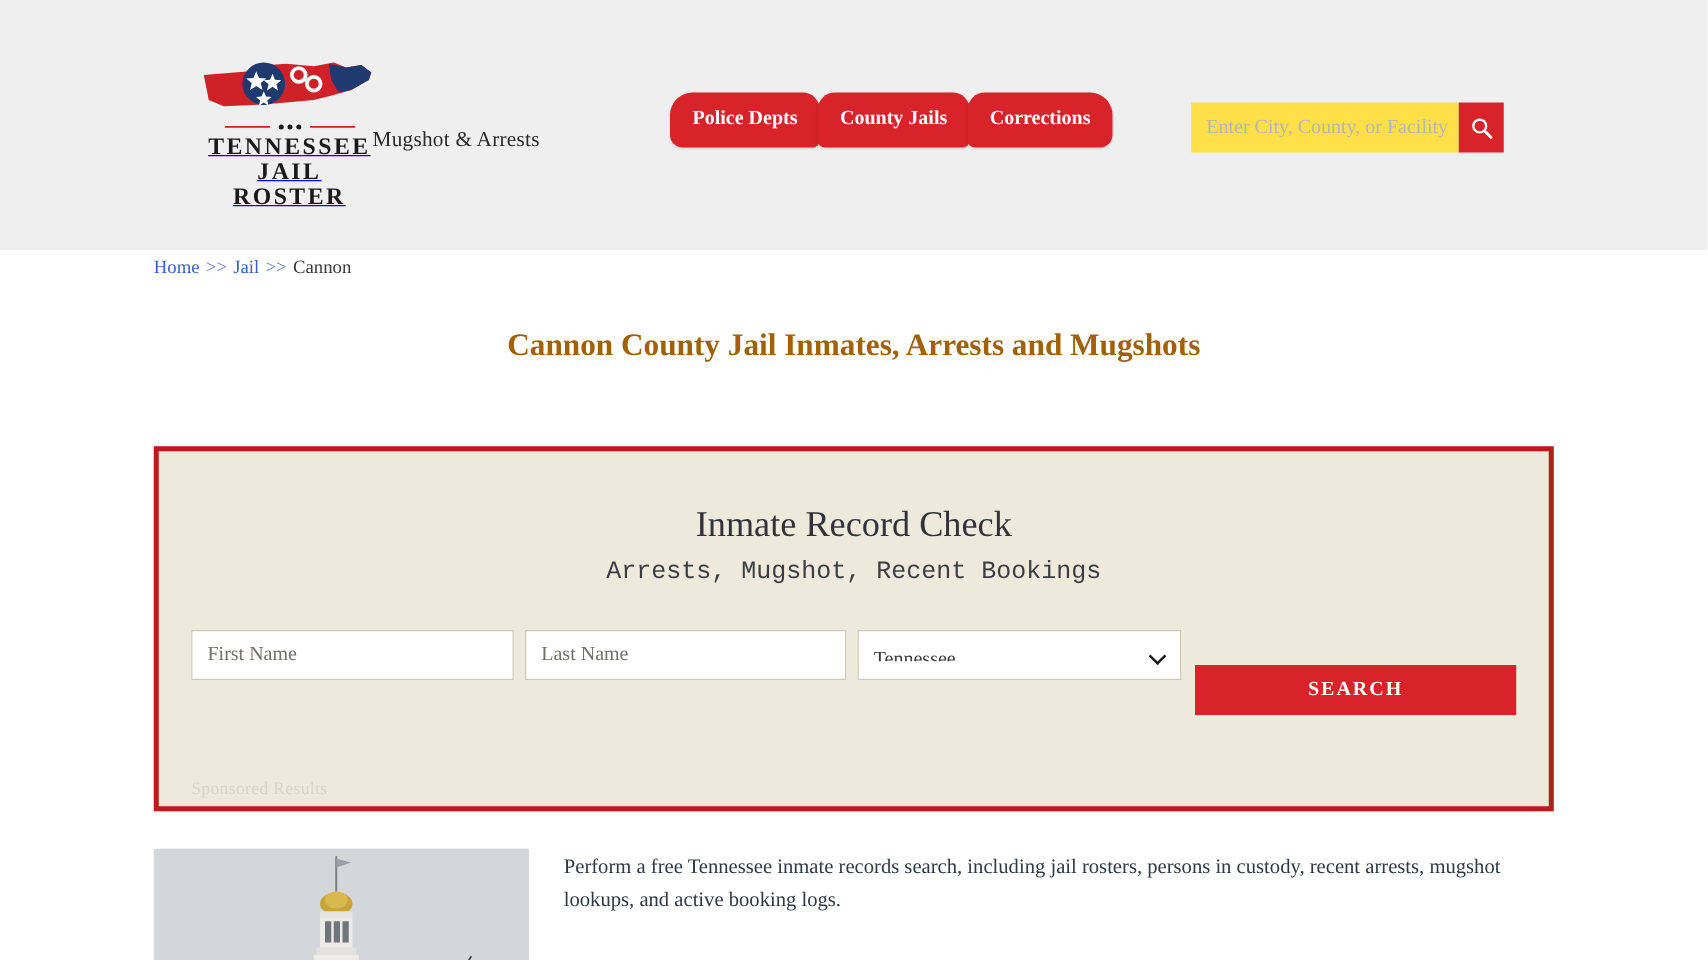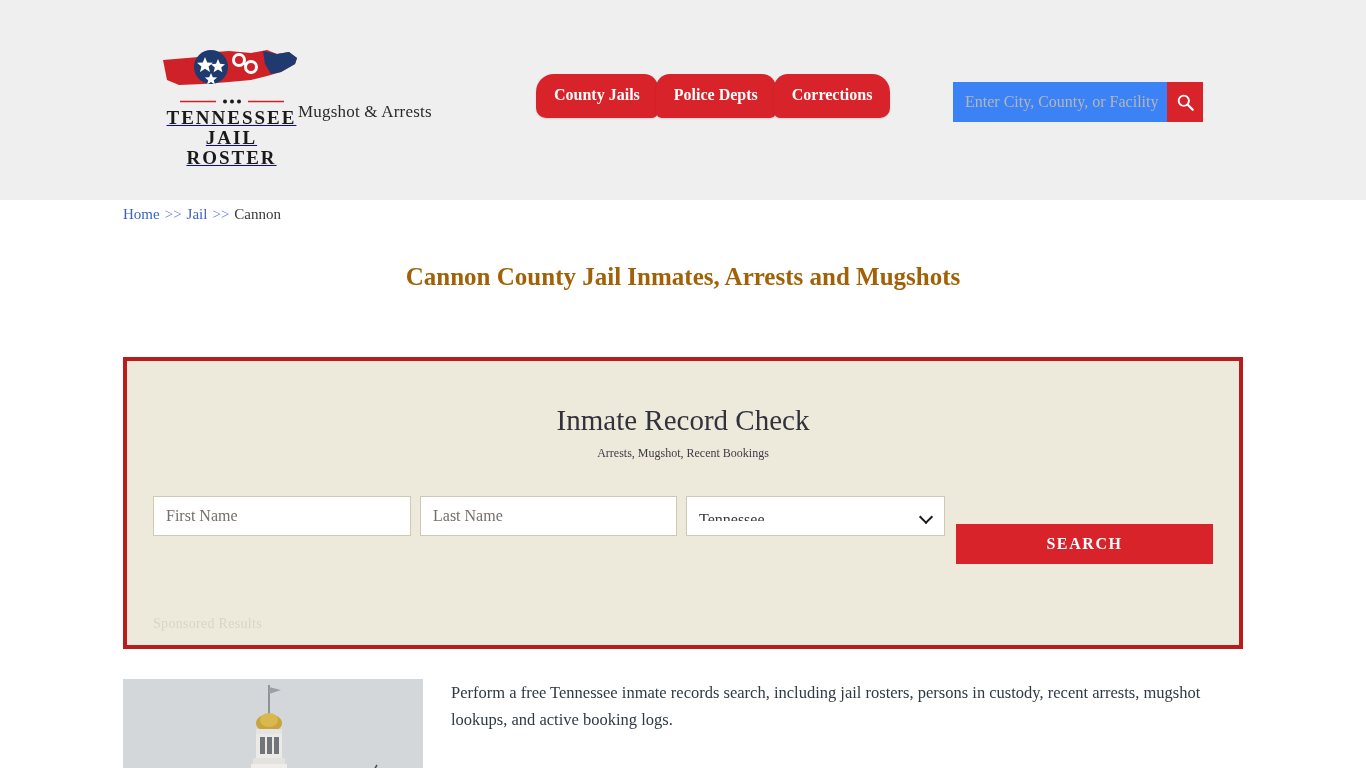--- a/index.html
+++ b/index.html
@@ -93,21 +93,21 @@
     left: 830px;
     top: 82px;
     display: flex;
     width: 250px;
     height: 40px;
   }
   .header-search input {
     flex: 1 1 auto;
     border: none;
     outline: none;
-    background: #3b82f6;
+    background: #fde047;
     font-size: 16px;
     color: #2b2b2b;
     padding: 0 8px 0 12px;
     font-family: "Liberation Serif", "DejaVu Serif", serif;
     min-width: 0;
   }
   .header-search input::placeholder { color: #b5b5b5; }
   .search-submit {
     width: 36px; height: 40px;
     background: #d8232a;
@@ -153,23 +153,24 @@
   .panel-title {
     text-align: center;
     font-size: 29px;
     color: #32323c;
     font-weight: normal;
     margin: 18px 0 0 0;
     line-height: 1.1;
   }
   .panel-sub {
     text-align: center;
-    font-size: 12px;
+    font-size: 20px;
     color: #3c3c46;
     margin: 9px 0 0 0;
+    font-family: Liberation Mono, monospace;
   }
   .panel-form {
     display: flex;
     margin-top: 35px;
     align-items: stretch;
   }
   .panel-form .fld {
     height: 40px;
     border: 1px solid #cfc9b4;
     background: #ffffff;
@@ -273,22 +274,22 @@
       </svg>
       <div class="logo-word">
         <span class="l1">TENNESSEE</span>
         <span class="l2">JAIL ROSTER</span>
       </div>
     </a>
 
     <div class="tagline">Mugshot &amp; Arrests</div>
 
     <nav class="main-nav">
+      <div class="nav-btn">Police Depts</div>
       <div class="nav-btn">County Jails</div>
-      <div class="nav-btn">Police Depts</div>
       <div class="nav-btn">Corrections</div>
     </nav>
 
     <div class="header-search">
       <input type="text" placeholder="Enter City, County, or Facility" style="">
       <button class="search-submit">
         <svg width="19" height="19" viewBox="0 0 20 20">
           <circle cx="8.2" cy="8.2" r="5.4" fill="none" stroke="#ffffff" stroke-width="2"></circle>
           <line x1="12.4" y1="12.4" x2="17.6" y2="17.6" stroke="#ffffff" stroke-width="2.4" stroke-linecap="round"></line>
         </svg>

